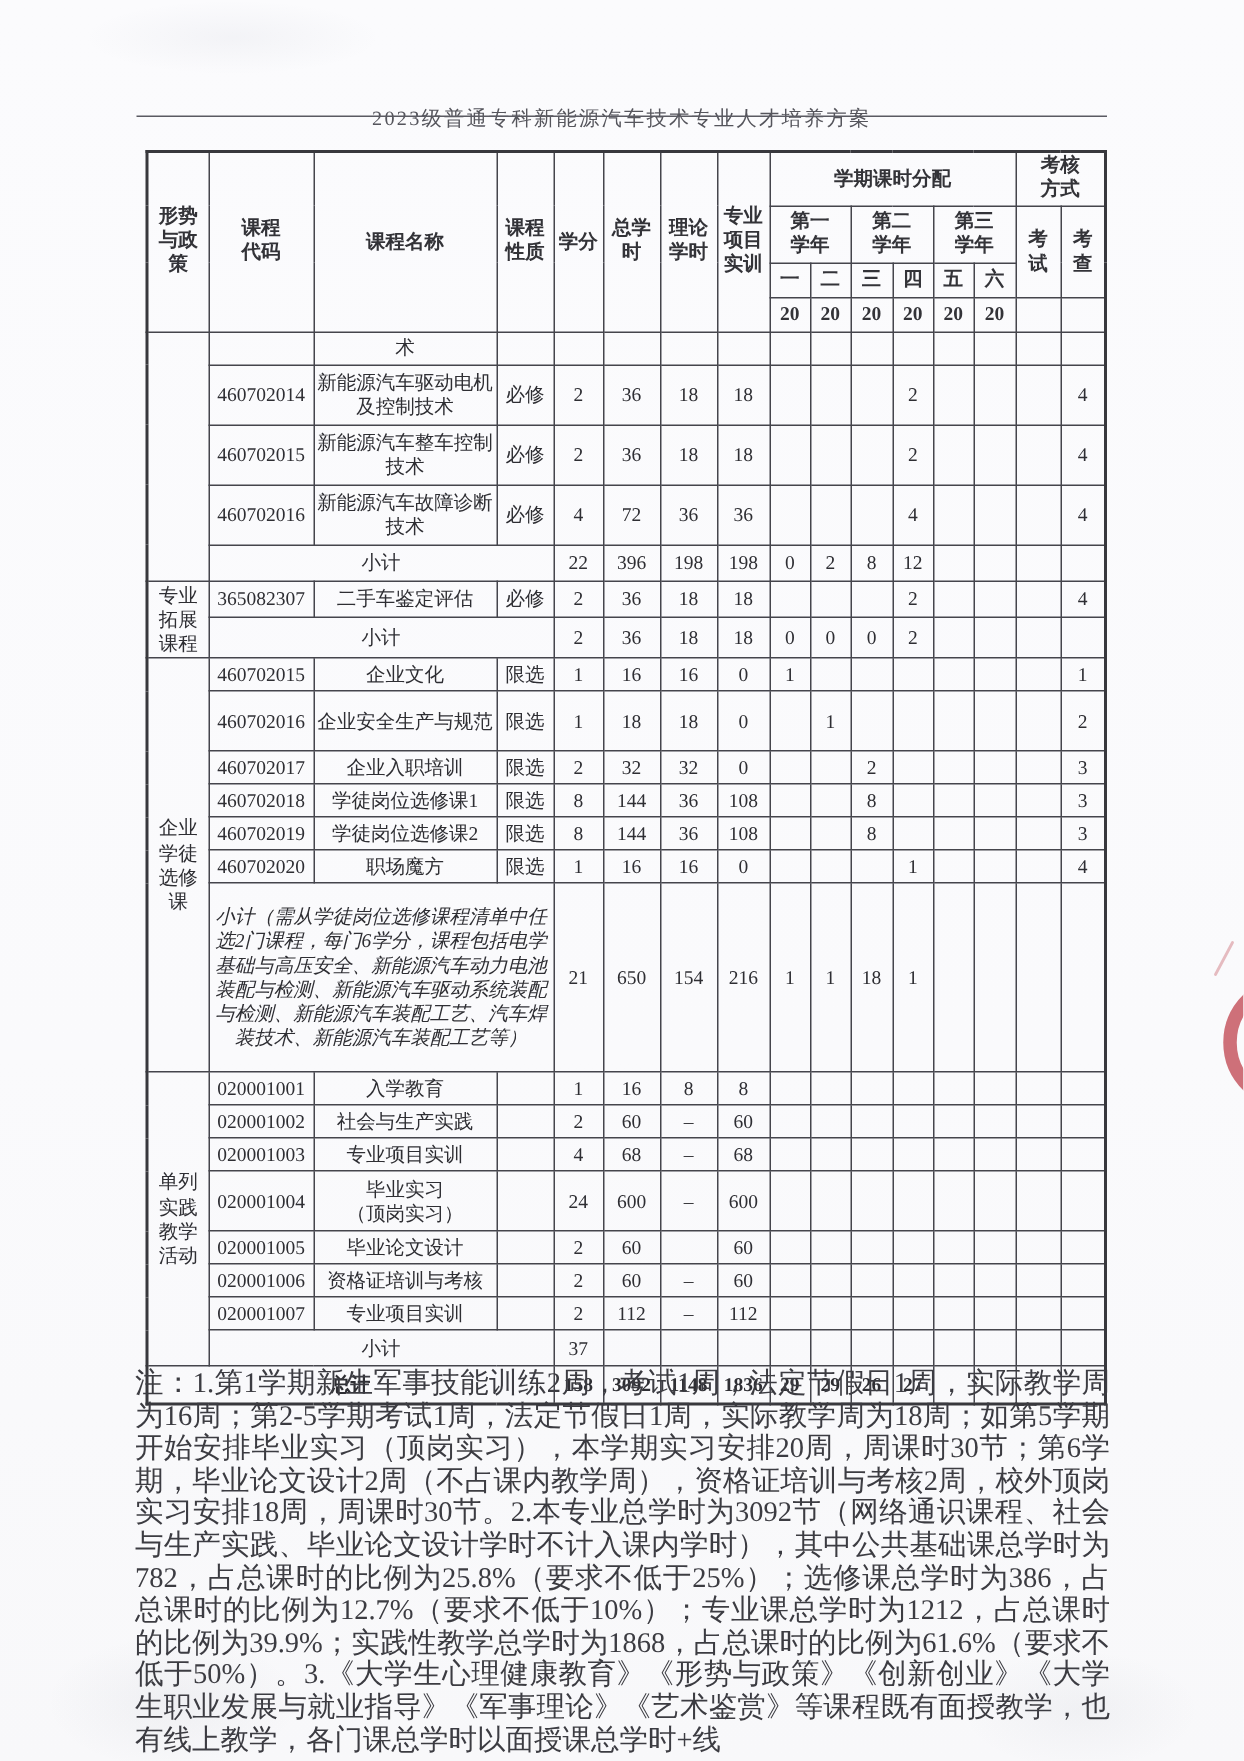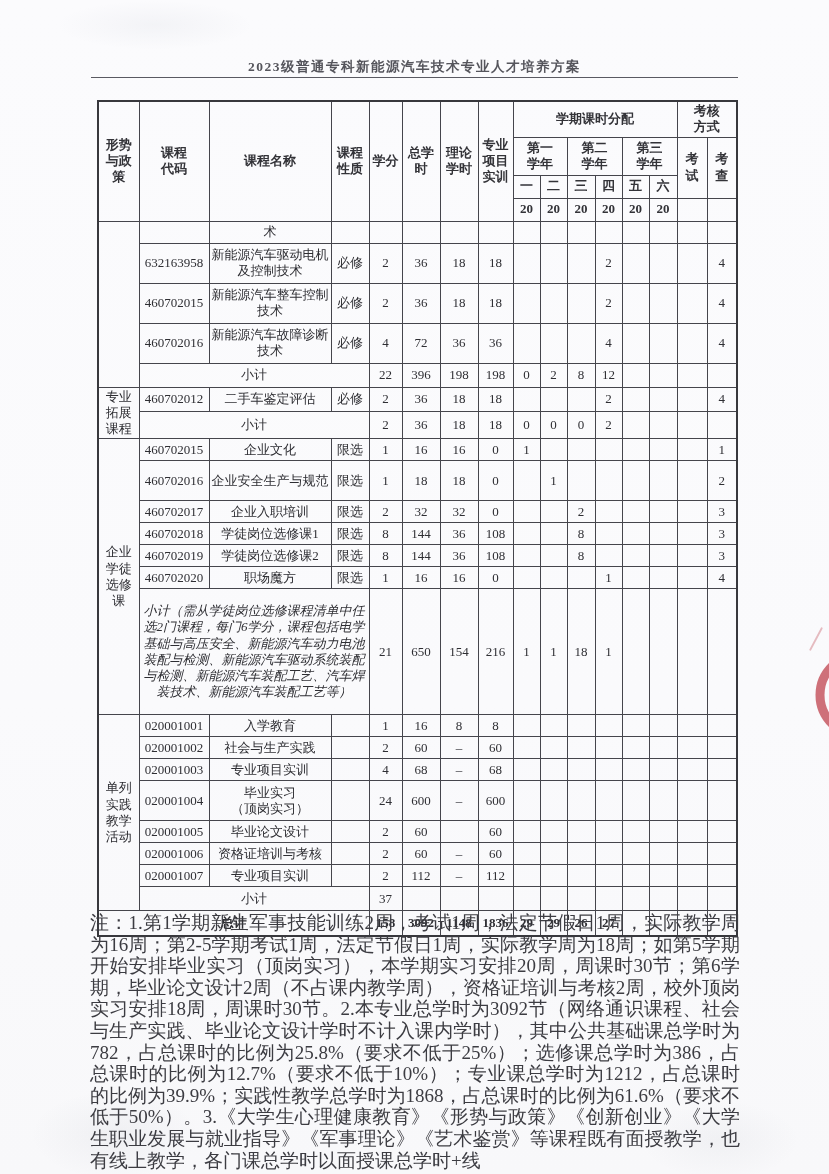--- a/index.html
+++ b/index.html
@@ -9,42 +9,42 @@
     font-family:"Liberation Serif","DejaVu Serif",serif;
     color:#2e2e33;
   }
   .page{position:absolute;inset:0;background:linear-gradient(180deg,#fbfbfd 0%,#fafafc 60%,#f8f8fa 100%);}
   .smudge{position:absolute;border-radius:50%;pointer-events:none;}
   .smudge.a{left:30px;top:1090px;width:170px;height:90px;background:radial-gradient(ellipse at center,rgba(90,100,120,0.06),rgba(0,0,0,0) 70%);}
   .smudge.b{left:55px;top:0px;width:200px;height:50px;background:radial-gradient(ellipse at center,rgba(90,100,130,0.05),rgba(0,0,0,0) 70%);}
   .smudge.c{left:640px;top:1100px;width:160px;height:80px;background:radial-gradient(ellipse at center,rgba(90,100,120,0.05),rgba(0,0,0,0) 70%);}
 
   .doc-title{
-    position:absolute;top:58px;left:0;width:100%;text-align:center;
-    font-size:13.5px;letter-spacing:1.5px;color:#55555c;font-weight:bold;
+    position:absolute;top:70px;left:0;width:100%;text-align:center;
+    font-size:13.5px;letter-spacing:1.5px;color:#55555c;font-weight:normal;
   }
   .header-rule{position:absolute;top:77px;left:91px;width:647px;height:0;border-top:1.6px solid #5a5a62;}
 
   table.curriculum{
     position:absolute;top:100px;left:97px;width:640px;
     border-collapse:collapse;table-layout:fixed;
     border:2px solid #38383d;
   }
   table.curriculum th, table.curriculum td{
     border:1px solid #45454c;
     font-weight:normal;
     text-align:center;vertical-align:middle;
     padding:1px 2px;
     font-size:13px;line-height:1.25;
     color:#2e2e33;
     overflow:hidden;
     word-break:break-all;
   }
   table.curriculum th{font-weight:bold;color:#333338;}
-  .w2{display:block;width:2em;margin:0 auto;}
+  .w2{display:block;width:2em;margin:0 auto;font-family:Liberation Mono, monospace;}
   td.name-cell{white-space:pre-line;}
   td.subtotal-long{
     text-align:justify;text-align-last:center;
     padding:3px 5px;line-height:1.38;font-style:italic;
   }
   tr.total-row td{font-weight:bold;}
 
   .notes{
     position:absolute;left:90px;top:912px;width:650px;
     font-size:19px;line-height:21.6px;color:#3c3c42;
@@ -162,21 +162,21 @@
           <td></td>
           <td></td>
           <td></td>
           <td></td>
           <td></td>
           <td></td>
           <td></td>
           <td></td>
         </tr>
         <tr style="height: 40px;">
-          <td>632163958</td>
+          <td>460702014</td>
           <td class="name-cell">新能源汽车驱动电机及控制技术</td>
           <td>必修</td>
           <td>2</td>
           <td>36</td>
           <td>18</td>
           <td>18</td>
           <td></td>
           <td></td>
           <td></td>
           <td>2</td>
@@ -229,21 +229,21 @@
           <td>2</td>
           <td>8</td>
           <td>12</td>
           <td></td>
           <td></td>
           <td></td>
           <td></td>
         </tr>
         <tr style="height: 22px;">
           <td rowspan="2">专业拓展课程</td>
-          <td>460702012</td>
+          <td>365082307</td>
           <td class="name-cell">二手车鉴定评估</td>
           <td>必修</td>
           <td>2</td>
           <td>36</td>
           <td>18</td>
           <td>18</td>
           <td></td>
           <td></td>
           <td></td>
           <td>2</td>

